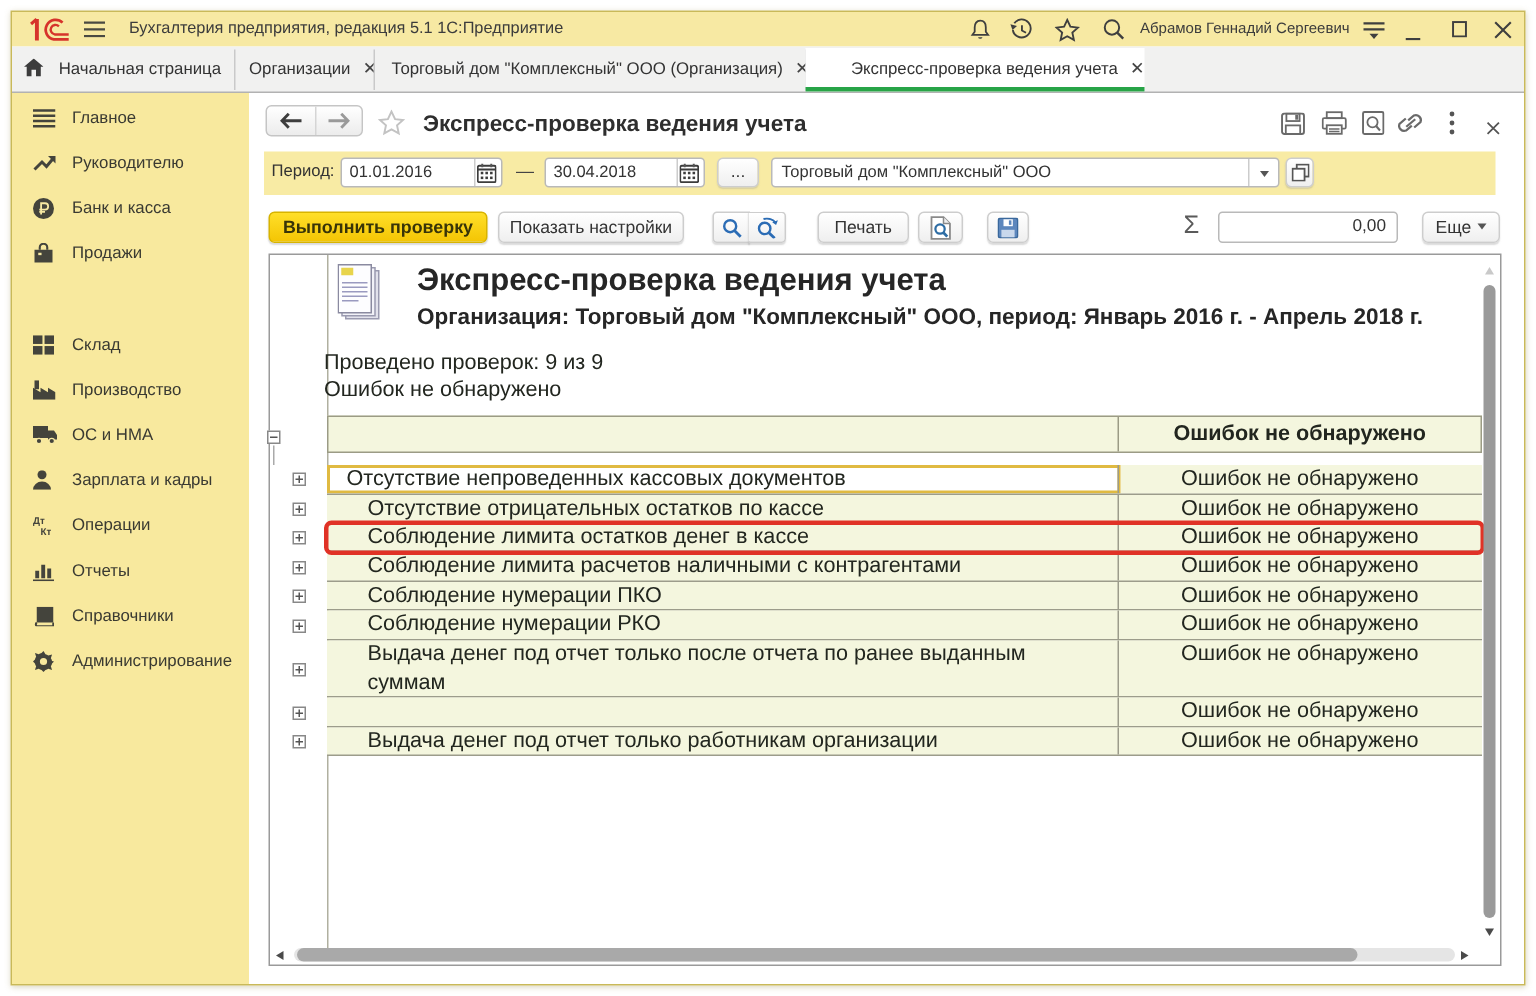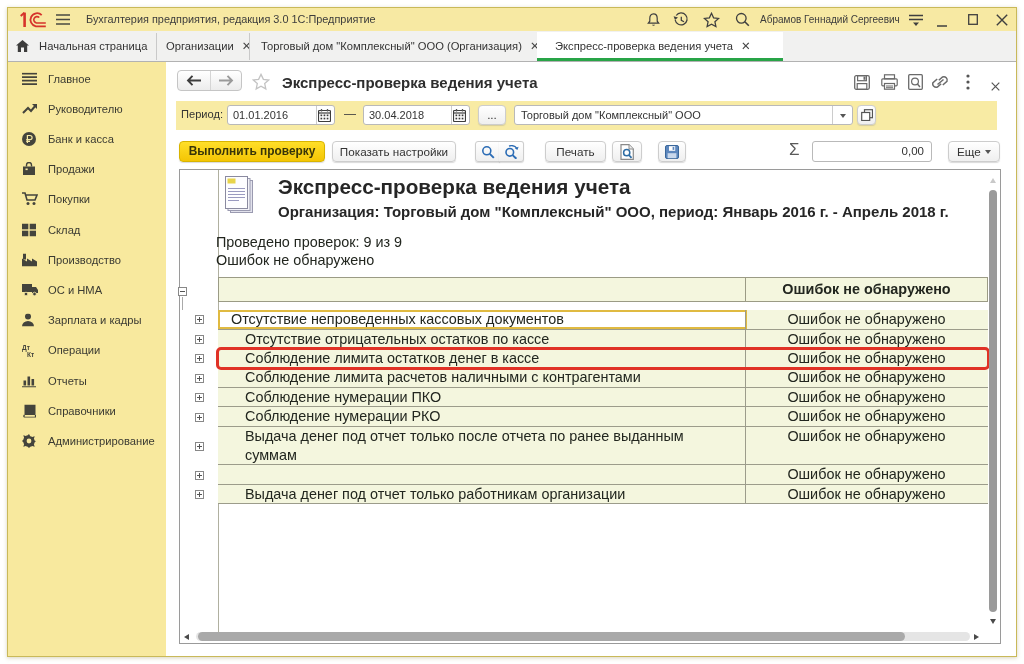--- a/index.html
+++ b/index.html
@@ -66,21 +66,21 @@
         </g>
       </svg>
     </div>
     <div class="t-ico" style="left:48px;top:6px;width:14px;height:11px;">
       <svg width="14" height="11" viewBox="0 0 14 11">
           <g stroke="#4a4a42" stroke-width="1.5">
             <path d="M0 1h14M0 5.5h14M0 10h14"></path>
           </g>
         </svg>
     </div>
-    <div class="apptitle">Бухгалтерия предприятия, редакция 3.0 1С:Предприятие</div>
+    <div class="apptitle">Бухгалтерия предприятия, редакция 5.1 1С:Предприятие</div>
     <div class="t-ico" style="left:638px;top:4px;width:15px;height:16px;">
       <svg width="15" height="16" viewBox="0 0 15 16">
           <path d="M7.5 1.8 C5 1.8 3.8 3.8 3.8 6.2 L3.8 9.2 L2.3 11.2 L12.7 11.2 L11.2 9.2 L11.2 6.2 C11.2 3.8 10 1.8 7.5 1.8 Z" fill="none" stroke="#3f3f3f" stroke-width="1.2"></path>
           <path d="M6 12.8 A1.6 1.6 0 0 0 9 12.8 Z" fill="#3f3f3f"></path>
         </svg>
     </div>
     <div class="t-ico" style="left:665px;top:4px;width:16px;height:16px;">
       <svg width="16" height="16" viewBox="0 0 16 16">
           <path d="M3.2 3.5 A6 6 0 1 1 2.2 8" fill="none" stroke="#3f3f3f" stroke-width="1.25"></path>
           <path d="M8.3 4.8 L8.3 8.3 L11 9.8" fill="none" stroke="#3f3f3f" stroke-width="1.25"></path>
@@ -129,21 +129,21 @@
       <svg style="vertical-align:-2px;margin-left:8px;" width="13" height="12" viewBox="0 0 13 12">
           <path d="M6.5 0 L13 5.5 L11.2 5.5 L11.2 12 L8 12 L8 7.5 L5 7.5 L5 12 L1.8 12 L1.8 5.5 L0 5.5 Z" fill="#3c3c3c"></path>
         </svg>
       <span style="margin-left:7px;">Начальная страница</span>
     </div>
     <div class="tabsep" style="left:148px;"></div>
     <div class="tab" style="left:149px;width:92px;"><span style="margin-left:9px;">Организации</span> <span class="x">✕</span></div>
     <div class="tabsep" style="left:241px;"></div>
     <div class="tab" style="left:242px;width:287px;padding-left:11px;">Торговый дом "Комплексный" ООО (Организация) <span class="x">✕</span></div>
     <div class="tabsep" style="left:529px;"></div>
-    <div class="tab active" style="left:529px;width:246px;text-align:left;padding-left:18px;">Экспресс-проверка ведения учета <span class="x">✕</span></div>
+    <div class="tab active" style="left:529px;width:226px;text-align:right;padding-left:5px;">Экспресс-проверка ведения учета <span class="x">✕</span></div>
   </div>
 
   <div class="sidebar">
     <div class="sb-item" style="top:1.5px;">
         <svg width="15" height="13" viewBox="0 0 15 13">
           <g stroke="#44443c" stroke-width="1.7">
             <path d="M0 1.2h15M0 4.7h15M0 8.2h15M0 11.7h15"></path>
           </g>
         </svg>
         <span class="lbl">Главное</span>
@@ -162,28 +162,20 @@
           <path d="M3.5 6.5 h2.2 v1.6 h-2.2z" fill="#f7e9a3"></path>
         </svg>
         <span class="lbl">Продажи</span>
       </div>
     <div class="sb-item" style="top:61.9px;">
         <svg width="14" height="14" viewBox="0 0 14 14">
           <circle cx="7" cy="7" r="7" fill="#44443c"></circle>
           <path d="M5.4 11 V3.5 H8 a2.1 2.1 0 0 1 0 4.2 H4.2 M4.2 9.3 H8" stroke="#f7e9a3" stroke-width="1.2" fill="none"></path>
         </svg>
         <span class="lbl">Банк и касса</span>
-      </div>
-    <div class="sb-item" style="top:122.3px;">
-        <svg width="16" height="14" viewBox="0 0 16 14">
-          <path d="M0 1 H3 L5 8 H13 L15 3 H4" fill="none" stroke="#44443c" stroke-width="1.6"></path>
-          <circle cx="6" cy="11.5" r="1.5" fill="#44443c"></circle>
-          <circle cx="12" cy="11.5" r="1.5" fill="#44443c"></circle>
-        </svg>
-        <span class="lbl">Покупки</span>
       </div>
     <div class="sb-item" style="top:152.5px;">
         <svg width="14" height="13" viewBox="0 0 14 13">
           <g fill="#44443c">
             <rect x="0" y="0" width="6.3" height="5.8"></rect>
             <rect x="7.7" y="0" width="6.3" height="5.8"></rect>
             <rect x="0" y="7.2" width="6.3" height="5.8"></rect>
             <rect x="7.7" y="7.2" width="6.3" height="5.8"></rect>
           </g>
         </svg>

